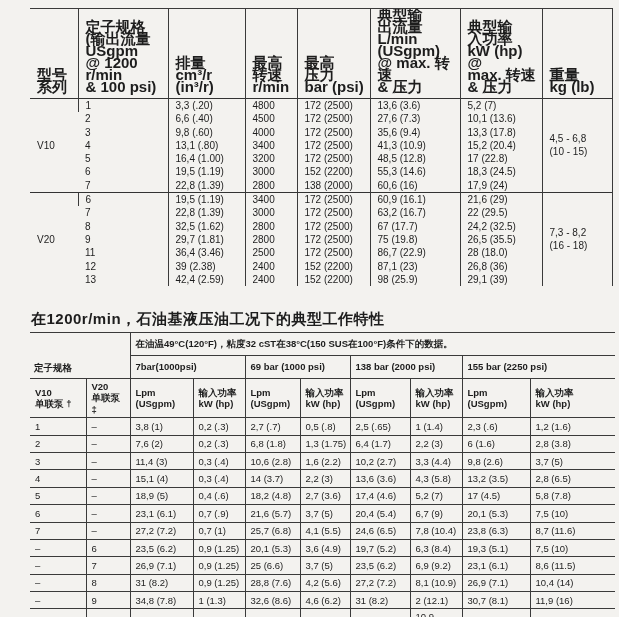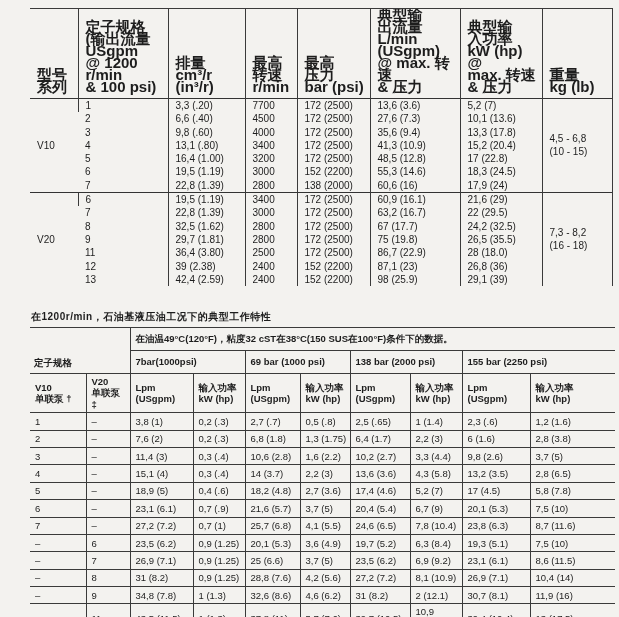--- a/index.html
+++ b/index.html
@@ -31,21 +31,21 @@
   .t1 thead tr{border-bottom:1.5px solid #333;}
   .t1 tbody td{height:13.3px;line-height:13.3px;}
   .t1 tr.group-start > td{border-top:1.5px solid #333;}
   .t1 td.model{vertical-align:middle;padding-left:7px;}
   .t1 td.weight{vertical-align:middle;line-height:12.5px;margin-top:32px;}
   .t1 th.c-model{vertical-align:bottom;}
 
   
   .t2-title{
     margin:24px 0 3px 1px;
-    font-size:10px;font-weight:bold;letter-spacing:.5px;
+    font-size:15px;font-weight:bold;letter-spacing:.5px;
   }
   .t2{width:585px;border-top:1.5px solid #333;border-bottom:1.5px solid #333;}
   .t2 th,.t2 td{
     border:1px solid #3a3a3a;
     font-size:9.5px;line-height:11.5px;
     text-align:left;vertical-align:middle;
     padding:1px 2px 1px 5px;
     white-space:pre-line;
   }
   .t2 tr > *:first-child{border-left:none;}
@@ -101,21 +101,21 @@
 &amp; 压力</th>
         <th>重量
 kg (lb)</th>
       </tr>
     </thead>
     <tbody>
         <tr class="group-start">
           <td class="model" rowspan="7">V10</td>
           <td>1</td>
           <td>3,3 (.20)</td>
-          <td>7700</td>
+          <td>4800</td>
           <td>172 (2500)</td>
           <td>13,6 (3.6)</td>
           <td>5,2 (7)</td>
           <td class="weight" rowspan="7">4,5 - 6,8
 (10 - 15)</td>
         </tr>
         <tr>
           <td>2</td>
           <td>6,6 (.40)</td>
           <td>4500</td>
@@ -193,21 +193,21 @@
         <tr>
           <td>9</td>
           <td>29,7 (1.81)</td>
           <td>2800</td>
           <td>172 (2500)</td>
           <td>75 (19.8)</td>
           <td>26,5 (35.5)</td>
         </tr>
         <tr>
           <td>11</td>
-          <td>36,4 (3.80)</td>
+          <td>36,4 (3.46)</td>
           <td>2500</td>
           <td>172 (2500)</td>
           <td>86,7 (22.9)</td>
           <td>28 (18.0)</td>
         </tr>
         <tr>
           <td>12</td>
           <td>39 (2.38)</td>
           <td>2400</td>
           <td>152 (2200)</td>

